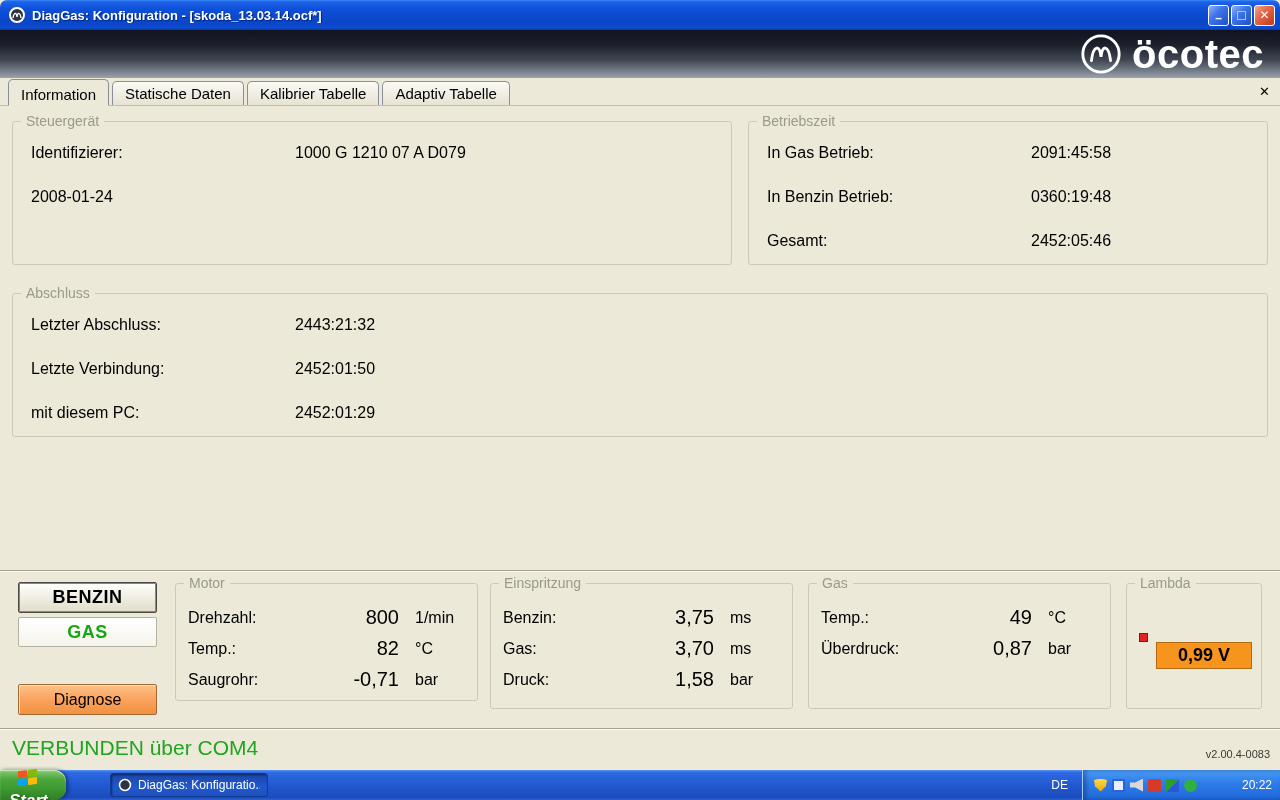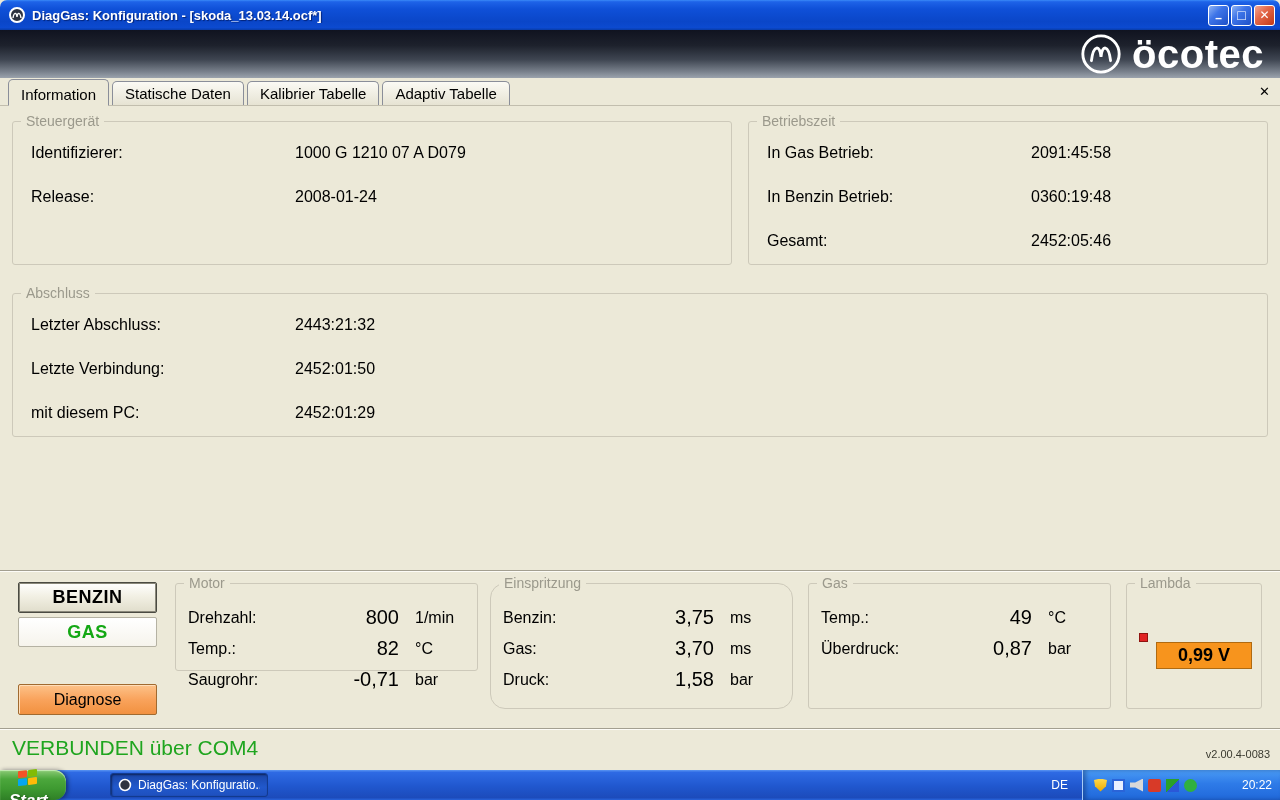--- a/index.html
+++ b/index.html
@@ -99,22 +99,22 @@
   }
   .diagnose {
     position: absolute; left: 18px; top: 684px; width: 139px; height: 31px;
     font-size: 16px; color: #000;
     background: linear-gradient(180deg,#FDC289 0%,#F9A35C 50%,#F29140 100%);
     border: 1px solid #A06A30; border-radius: 2px; box-shadow: inset 1px 1px 0 #FFDDB8;
     cursor: pointer; font-family: inherit;
   }
 
   
-  #gb-motor        { left: 175px;  top: 583px; width: 303px; height: 88px; }
-  #gb-einspritzung { left: 490px;  top: 583px; width: 303px; height: 126px; border-radius: 15px; }
+  #gb-motor        { left: 175px;  top: 583px; width: 303px; height: 118px; }
+  #gb-einspritzung { left: 490px;  top: 583px; width: 303px; height: 126px; }
   #gb-gas          { left: 808px;  top: 583px; width: 303px; height: 126px; }
   #gb-lambda       { left: 1126px; top: 583px; width: 136px; height: 126px; }
 
   .live-rows { padding-top: 18px; }
   .live-row  { display: flex; align-items: center; height: 31px; padding: 0 8px 0 12px; }
   .live-label { flex: 1; font-size: 16px; }
   .live-value { min-width: 70px; text-align: right; font-size: 20px; }
   .live-unit  { width: 70px; padding-left: 16px; font-size: 16px; flex: none; }
 
   .level-wrap {
@@ -228,21 +228,20 @@
 </div>
 
 <div class="gbox" id="gb-steuer">
   <span class="gb-title">Steuergerät</span>
   <div class="info-rows">
     <div class="info-row">
       <span class="info-label">Identifizierer:</span>
       <span class="info-value">1000 G 1210 07 A D079</span>
     </div>
     <div class="info-row">
-      <span class="info-label">Release:</span>
       <span class="info-value">2008-01-24</span>
     </div>
   </div>
 </div>
 
 <div class="gbox" id="gb-betrieb">
   <span class="gb-title">Betriebszeit</span>
   <div class="info-rows">
     <div class="info-row">
       <span class="info-label">In Gas Betrieb:</span>

